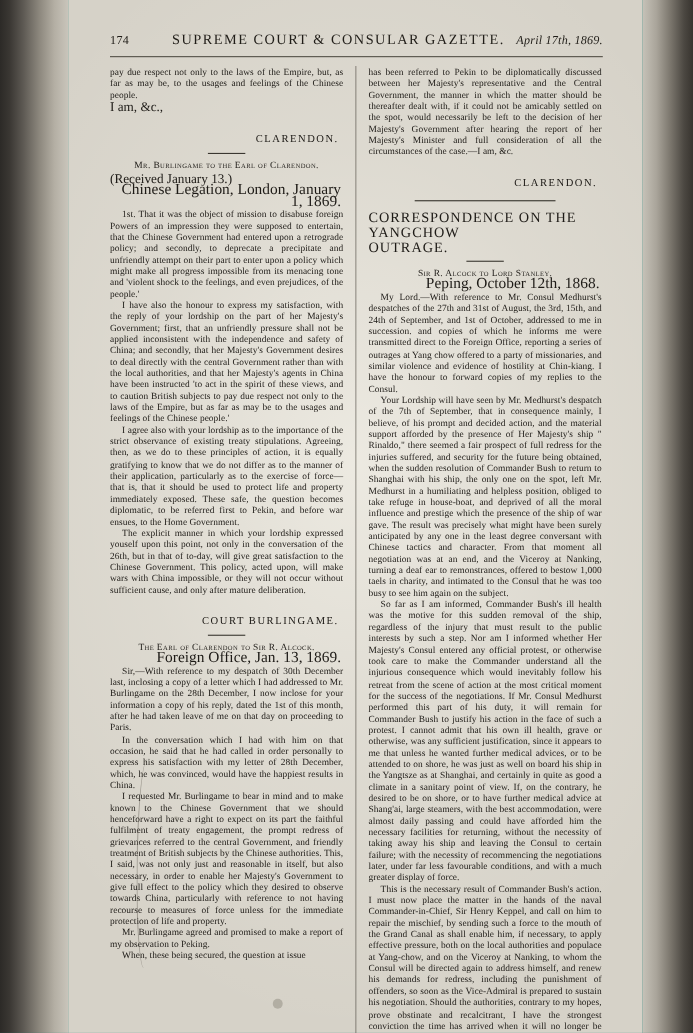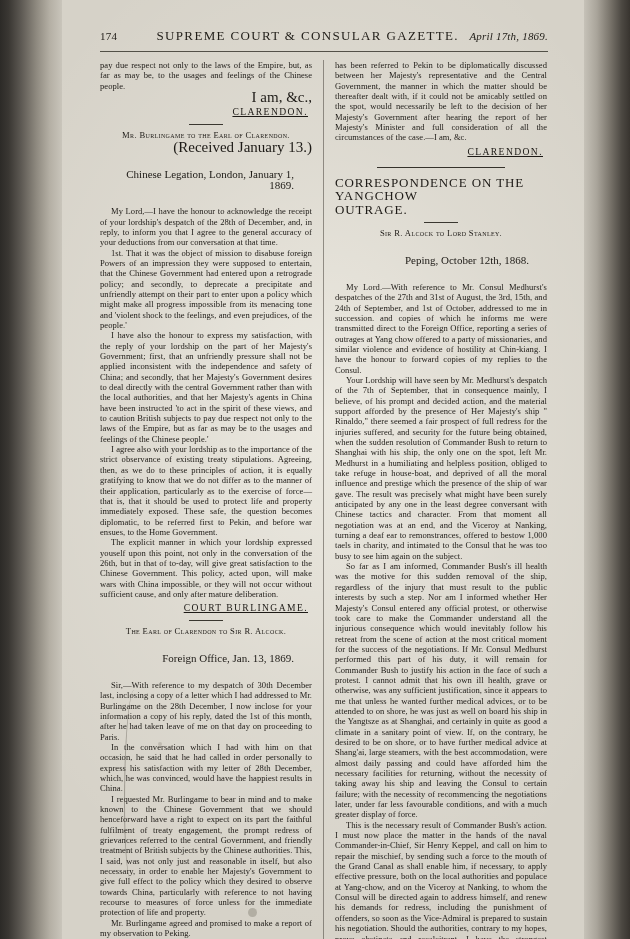--- a/index.html
+++ b/index.html
@@ -109,37 +109,36 @@
     font-size: 8.55px;
     line-height: 10.35px;
     text-align: justify;
     text-indent: 11px;
     hyphens: none;
     letter-spacing: 0.005em;
   }
   p.para.noind { text-indent: 0; }
 
   .signature {
-    margin: 3px 0 0 0;
+    margin: 18px 0 0 0;
     font-size: 9.6px;
     line-height: 12px;
     text-align: right;
     letter-spacing: 1.4px;
     padding-right: 4px;
-    text-decoration: underline;
   }
   .closing {
     margin: 1px 0 0 0;
-    font-size: 15px;
+    font-size: 12px;
     line-height: 11px;
-    text-align: right;
+    text-align: left;
   }
   .dateline {
-    margin: 16px;
-    font-size: 11px;
+    margin: 0;
+    font-size: 14px;
     line-height: 10.6px;
     text-align: right;
     padding-right: 2px;
   }
 
   .sechead {
     margin: 0;
     font-size: 8.6px;
     line-height: 11px;
     text-align: center;
@@ -210,21 +209,20 @@
           <p class="para noind">pay due respect not only to the laws of the Empire, but, as far as may be, to the usages and feelings of the Chinese people.</p>
           <p class="closing">I am, &amp;c.,</p>
           <p class="signature">CLARENDON.</p>
 
           <div class="sep"></div>
 
           <p class="sechead">Mr. Burlingame to the Earl of Clarendon.</p>
           <p class="closing">(Received January 13.)</p>
           <p class="dateline">Chinese Legation, London, January 1, 1869.</p>
 
-          <p class="para">My Lord,—I have the honour to acknowledge the receipt of your lordship's despatch of the 28th of December, and, in reply, to inform you that I agree to the general accuracy of your deductions from our conversation at that time.</p>
           <p class="para">1st. That it was the object of mission to disabuse foreign Powers of an impression they were supposed to entertain, that the Chinese Government had entered upon a retrograde policy; and secondly, to deprecate a precipitate and unfriendly attempt on their part to enter upon a policy which might make all progress impossible from its menacing tone and 'violent shock to the feelings, and even prejudices, of the people.'</p>
           <p class="para">I have also the honour to express my satisfaction, with the reply of your lordship on the part of her Majesty's Government; first, that an unfriendly pressure shall not be applied inconsistent with the independence and safety of China; and secondly, that her Majesty's Government desires to deal directly with the central Government rather than with the local authorities, and that her Majesty's agents in China have been instructed 'to act in the spirit of these views, and to caution British subjects to pay due respect not only to the laws of the Empire, but as far as may be to the usages and feelings of the Chinese people.'</p>
           <p class="para">I agree also with your lordship as to the importance of the strict observance of existing treaty stipulations. Agreeing, then, as we do to these principles of action, it is equally gratifying to know that we do not differ as to the manner of their application, particularly as to the exercise of force—that is, that it should be used to protect life and property immediately exposed. These safe, the question becomes diplomatic, to be referred first to Pekin, and before war ensues, to the Home Government.</p>
           <p class="para">The explicit manner in which your lordship expressed youself upon this point, not only in the conversation of the 26th, but in that of to-day, will give great satisfaction to the Chinese Government. This policy, acted upon, will make wars with China impossible, or they will not occur without sufficient cause, and only after mature deliberation.</p>
           <p class="signature">COURT BURLINGAME.</p>
 
           <div class="sep"></div>
 
           <p class="sechead">The Earl of Clarendon to Sir R. Alcock.</p>
           <p class="dateline">Foreign Office, Jan. 13, 1869.</p>

